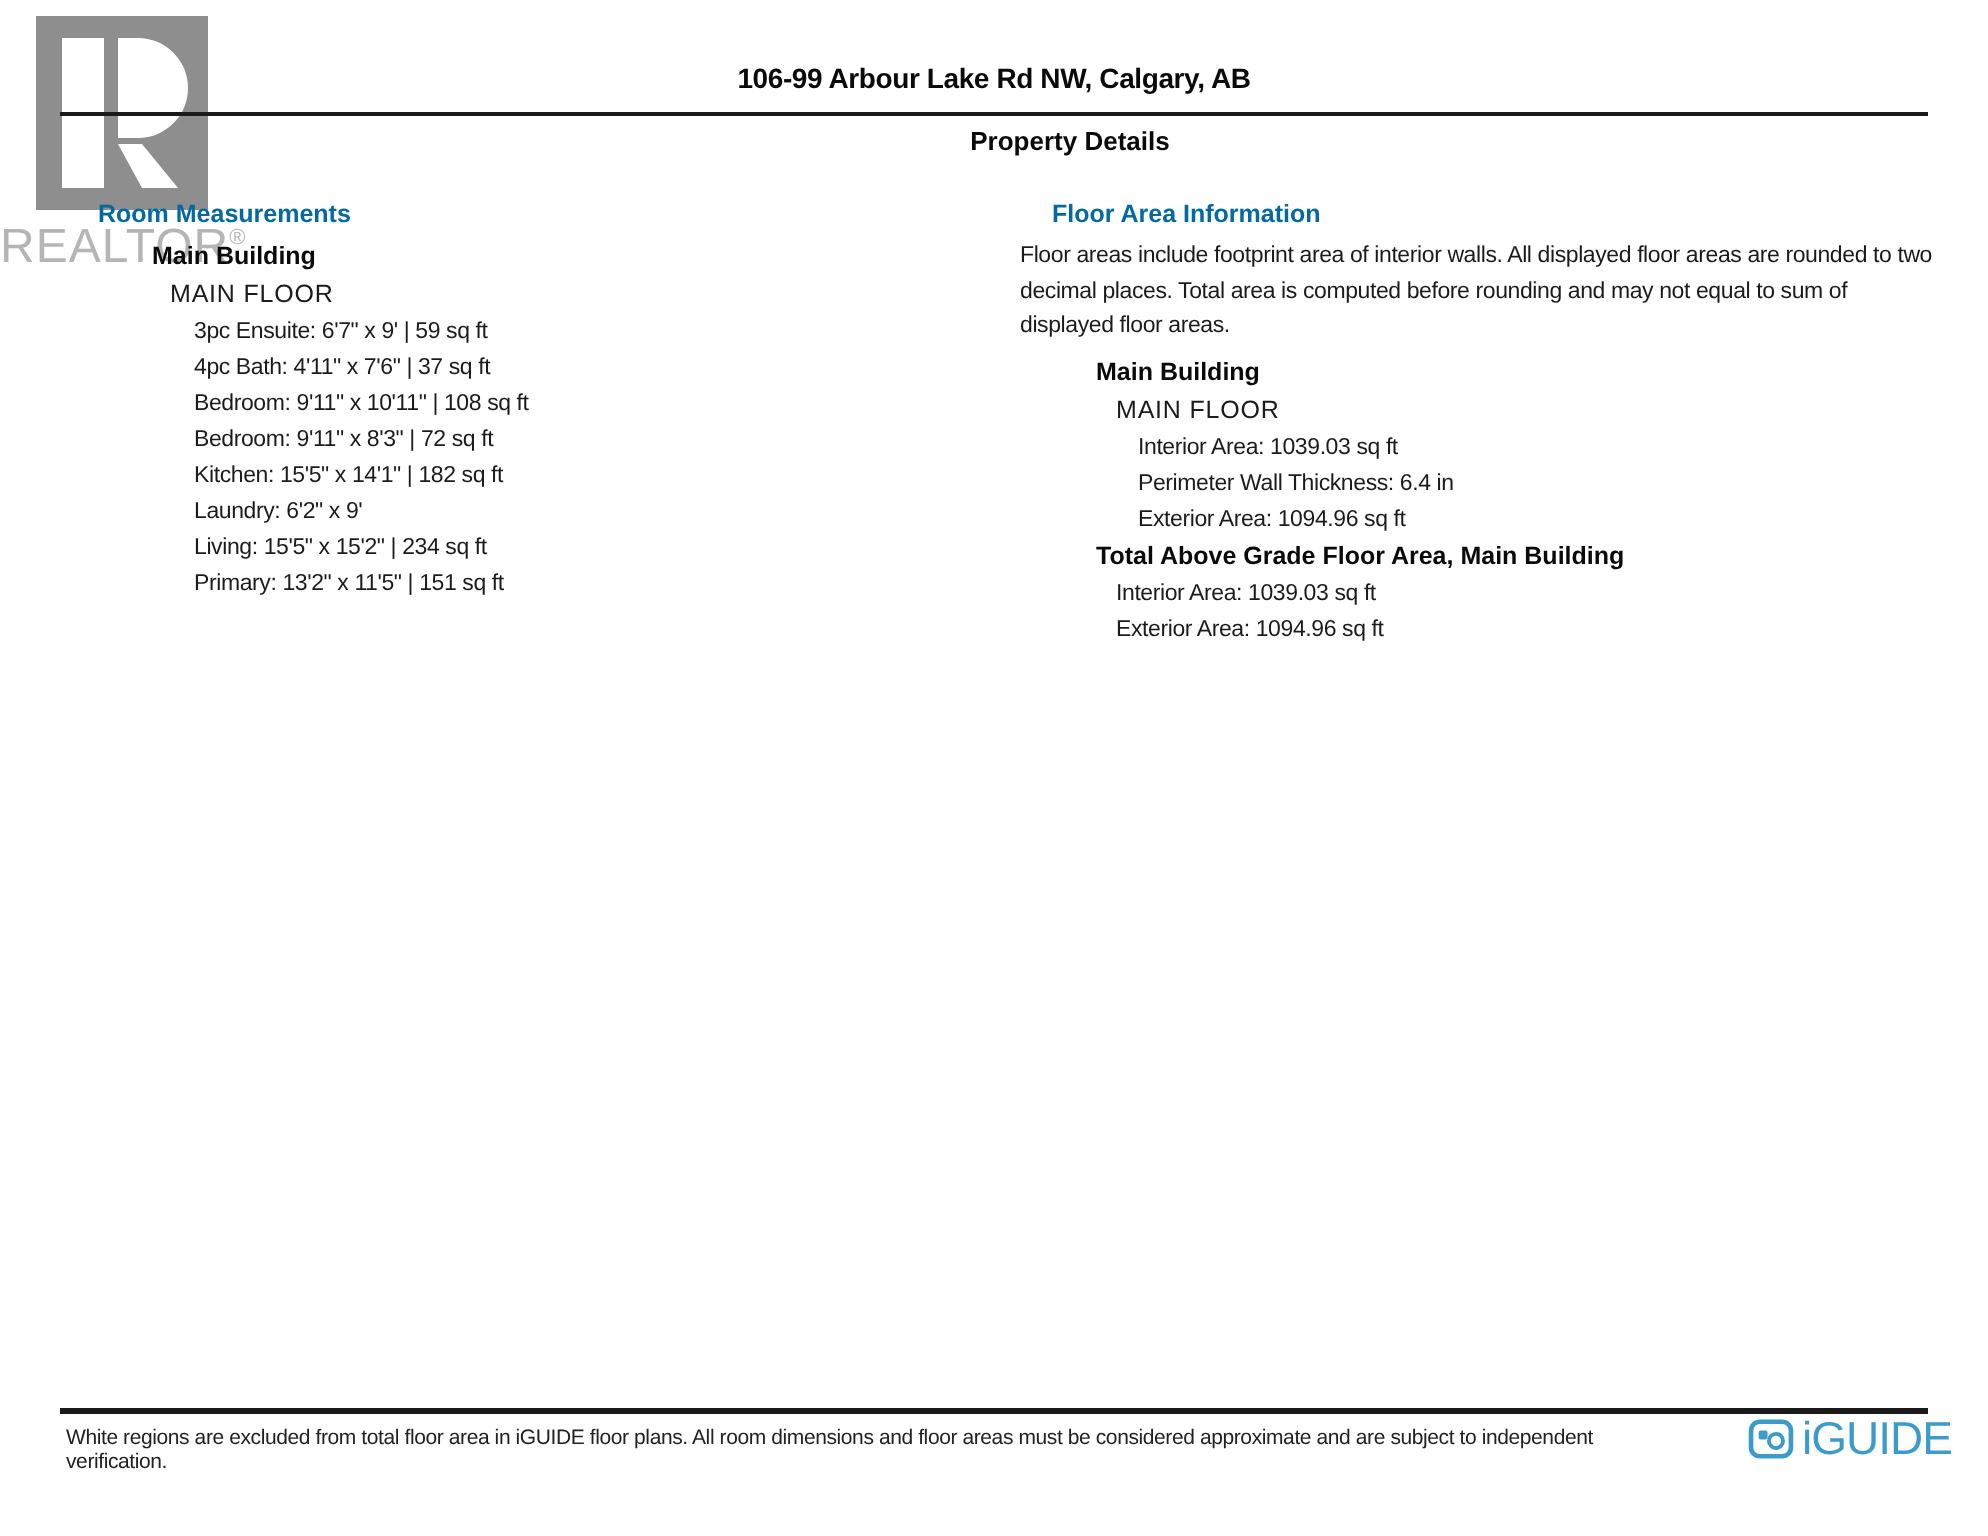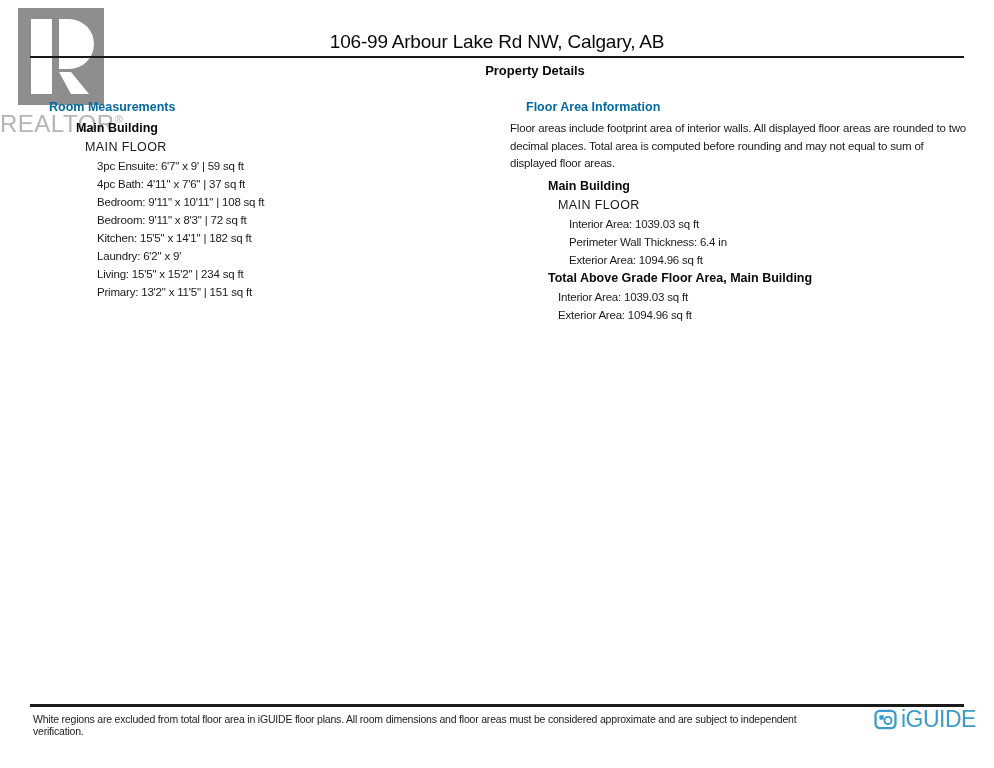--- a/index.html
+++ b/index.html
@@ -4,21 +4,21 @@
 <style>
   html,body{margin:0;padding:0;background:#e9e9e9;}
   .page{
     position:relative;width:994px;height:768px;background:#ffffff;
     font-family:"Liberation Sans",sans-serif;color:#111;overflow:hidden;
     margin:0 auto;
   }
   
   .doc-title{
     position:absolute;top:31px;left:0;width:100%;text-align:center;
-    font-size:19px;font-weight:normal;letter-spacing:-0.2px;color:#0a0a0a;
+    font-size:14px;font-weight:bold;letter-spacing:-0.2px;color:#0a0a0a;
   }
   .title-divider{
     position:absolute;top:56px;left:30px;width:934px;height:2px;background:#1a1a1a;z-index:6;
   }
   .doc-subtitle{
     position:absolute;top:63px;left:0;width:100%;text-align:center;
     font-size:13px;font-weight:bold;color:#0a0a0a;padding-left:38px;
   }
   
   .realtor-logo{position:absolute;top:8px;left:18px;z-index:2;}

